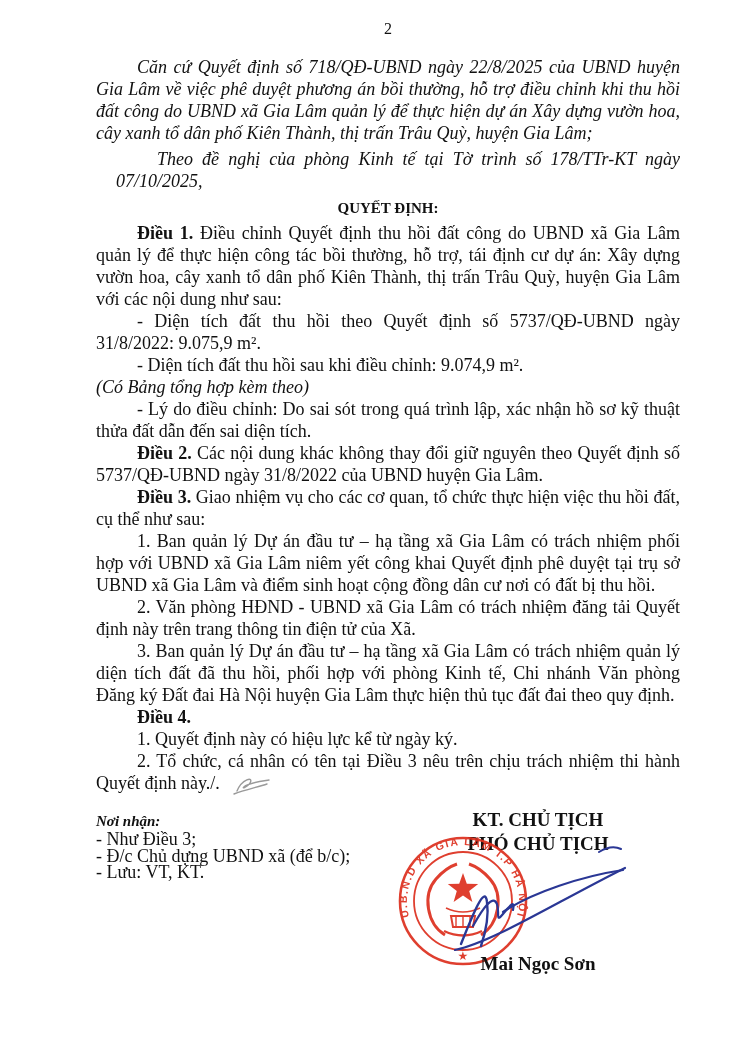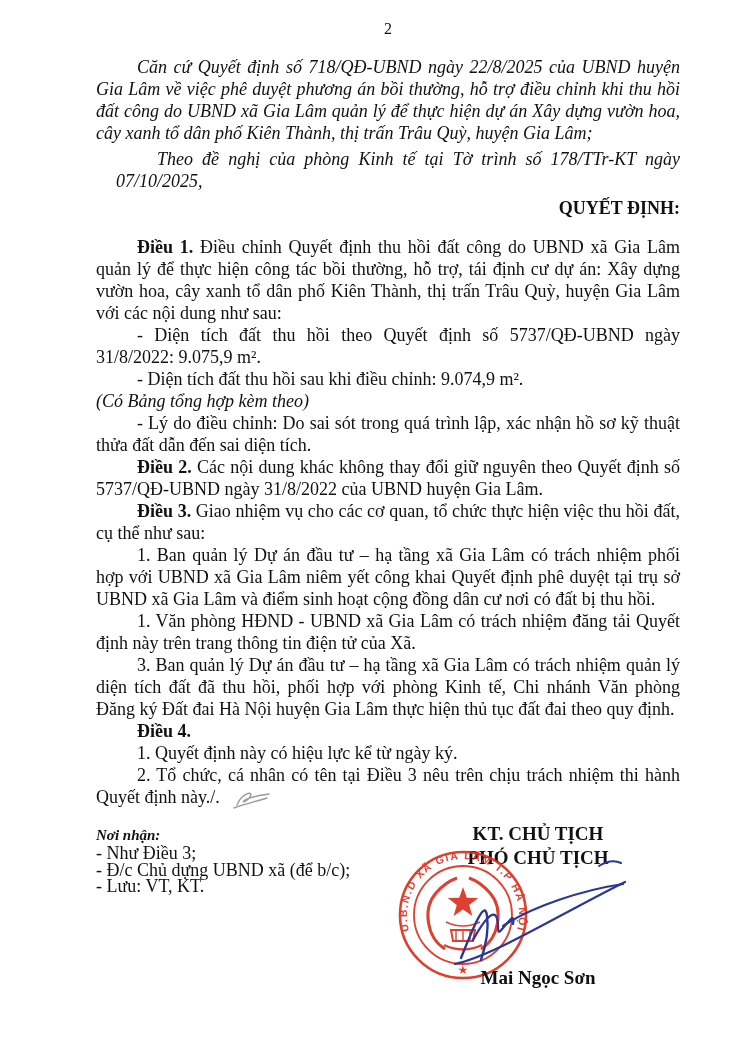--- a/index.html
+++ b/index.html
@@ -27,24 +27,24 @@
   .para{
     margin:0;
     font-size:18px;
     line-height:22px;
     text-align:justify;
     text-indent:41px;
   }
   .para.italic{font-style:italic;}
   .mt4{margin-top:4px;margin-left:20px;}
   .doc-title{
-    margin:4px 0 16px 0;
-    font-size:18px;line-height:24px;
+    margin:4px 0 2px 0;
+    font-size:15px;line-height:24px;
     font-weight:bold;
-    text-align:right;
+    text-align:center;
     text-indent:0;
   }
   .center-note{
     text-align:left;
     text-indent:0;
     font-style:italic;
   }
   .art-label{font-weight:bold;}
   .squiggle{vertical-align:-9px;margin-left:10px;}
   
@@ -116,21 +116,21 @@
   <p class="para center-note">(Có Bảng tổng hợp kèm theo)</p>
 
   <p class="para"><span>- Lý do điều chỉnh: Do sai sót trong quá trình lập, xác nhận hồ sơ kỹ thuật thửa đất dẫn đến sai diện tích.</span></p>
 
   <p class="para"><b class="art-label">Điều 2.</b> <span>Các nội dung khác không thay đổi giữ nguyên theo Quyết định số 5737/QĐ-UBND ngày 31/8/2022 của UBND huyện Gia Lâm.</span></p>
 
   <p class="para"><b class="art-label">Điều 3.</b> <span>Giao nhiệm vụ cho các cơ quan, tổ chức thực hiện việc thu hồi đất, cụ thể như sau:</span></p>
 
   <p class="para"><span>1. Ban quản lý Dự án đầu tư – hạ tầng xã Gia Lâm có trách nhiệm phối hợp với UBND xã Gia Lâm niêm yết công khai Quyết định phê duyệt tại trụ sở UBND xã Gia Lâm và điểm sinh hoạt cộng đồng dân cư nơi có đất bị thu hồi.</span></p>
 
-  <p class="para"><span>1. Văn phòng HĐND - UBND xã Gia Lâm có trách nhiệm đăng tải Quyết định này trên trang thông tin điện tử của Xã.</span></p>
+  <p class="para"><span>2. Văn phòng HĐND - UBND xã Gia Lâm có trách nhiệm đăng tải Quyết định này trên trang thông tin điện tử của Xã.</span></p>
 
   <p class="para"><span>3. Ban quản lý Dự án đầu tư – hạ tầng xã Gia Lâm có trách nhiệm quản lý diện tích đất đã thu hồi, phối hợp với phòng Kinh tế, Chi nhánh Văn phòng Đăng ký Đất đai Hà Nội huyện Gia Lâm thực hiện thủ tục đất đai theo quy định.</span></p>
 
   <p class="para"><b class="art-label">Điều 4.</b></p>
 
   <p class="para"><span>1. Quyết định này có hiệu lực kể từ ngày ký.</span></p>
 
   <p class="para"><span>2. Tổ chức, cá nhân có tên tại Điều 3 nêu trên chịu trách nhiệm thi hành Quyết định này./.</span><svg class="squiggle" width="46" height="24" viewBox="0 0 46 24">
         <path class="pencil-stroke" stroke-width="1.4" d="M7,17 C12,5 24,2 20,9 C17,14 10,15 15,12 C23,8 33,7 39,6"></path>
         <path class="pencil-stroke" stroke-width="1.4" d="M4,20 C14,16 28,13 37,10"></path>

